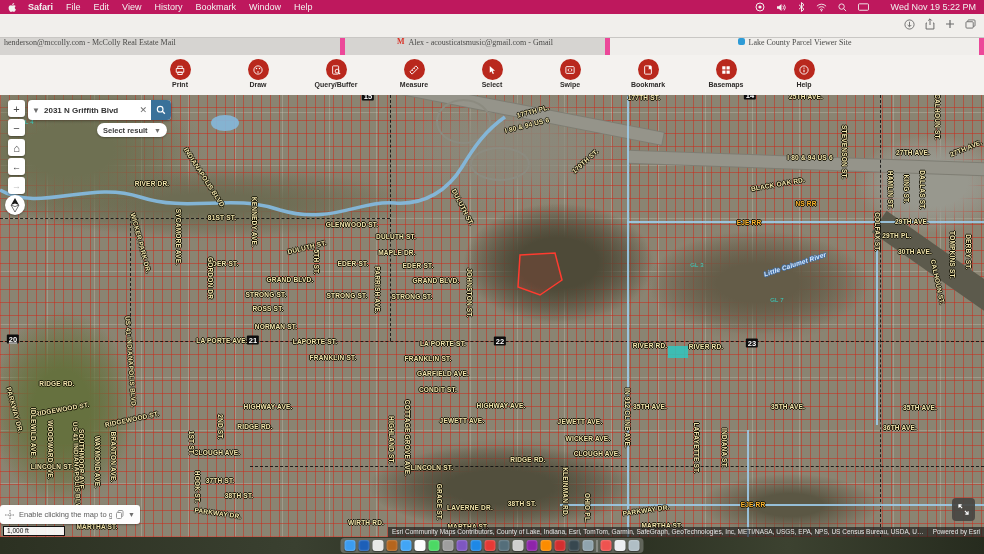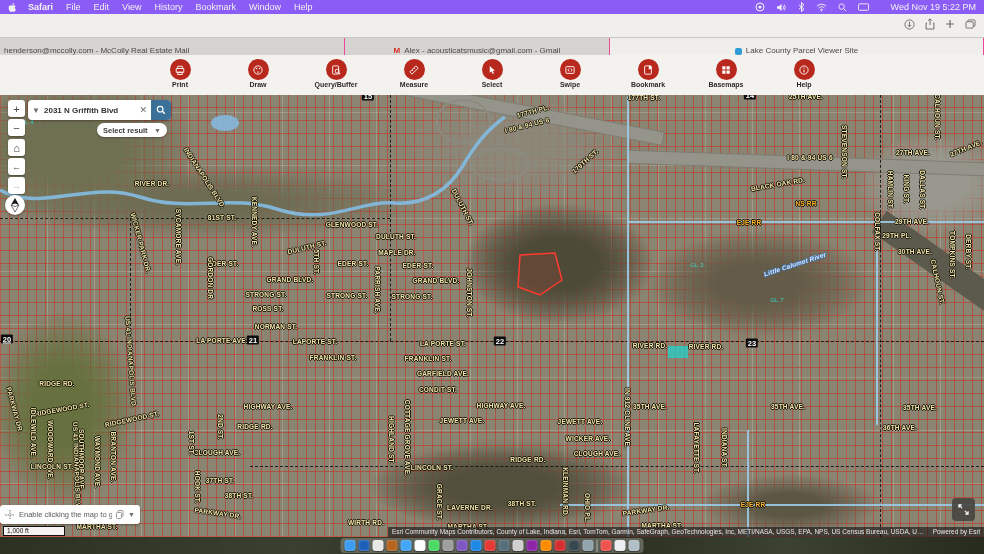--- a/index.html
+++ b/index.html
@@ -2,21 +2,21 @@
 <html><head>
 <meta charset="utf-8">
 <style>
   * { margin:0; padding:0; box-sizing:border-box; }
   html,body { width:984px; height:554px; overflow:hidden; background:#20241b;
     font-family:"Liberation Sans", sans-serif; -webkit-font-smoothing:antialiased; }
   #screen { position:relative; width:984px; height:554px; }
 
   
   #menubar { position:absolute; left:0; top:0; width:984px; height:14px;
-    background:#8b5cf6; display:flex; align-items:center; color:#f2f2f0;
+    background:#be185d; display:flex; align-items:center; color:#f2f2f0;
     font-size:9px; padding:0 8px; z-index:40; }
   #menubar .apple { width:10px; height:10px; margin-right:10px; display:flex; align-items:center; }
   #menu-left { display:flex; gap:13px; }
   #menu-left .menu-item { cursor:default; }
   #menu-left .menu-item.app { font-weight:bold; }
   #menu-right { margin-left:auto; display:flex; align-items:center; gap:11px; }
   #menu-right svg { display:block; }
   .siri-orb { width:9px; height:9px; border-radius:50%;
     background:radial-gradient(circle at 35% 35%, #7fd4f5, #b96ee8 55%, #e8578a); }
   #clock { font-size:9px; }
@@ -29,23 +29,23 @@
     padding:0 6px; color:#3a3a3a; font-size:9px; }
   #urlpill .shield { margin-right:4px; display:flex; }
   #urlpill .url { flex:1; text-align:center; color:#333; }
   #urlpill .refresh { display:flex; }
   #navicons { position:absolute; right:8px; top:4px; display:flex; gap:10px; align-items:center; }
   #navicons span { display:flex; }
 
   
   #tabbar { position:absolute; left:0; top:38px; width:984px; height:17px;
     display:flex; background:#cfcdca; z-index:38; }
-  .tab { height:17px; border-right:1px solid #ec4899; display:flex; align-items:flex-end;
+  .tab { height:17px; border-right:5px solid #ec4899; display:flex; align-items:flex-start;
     justify-content:center; gap:4px; font-size:8px; color:#4a4a48; background:#d6d4d1;
-    overflow:hidden; white-space:nowrap; padding:0 4px; }
+    overflow:hidden; white-space:nowrap; padding:0 4px;font-family:Liberation Serif, serif; }
   .tab.first { justify-content:flex-start; }
   .tab.active { background:#f0eeeb; }
   .gmail-m { color:#d93025; font-weight:bold; font-size:8px; line-height:1; }
   .site-dot { width:7px; height:7px; border-radius:2px; background:#2e9bd6; display:inline-block; }
 
   
   #toolsbar { position:absolute; left:0; top:55px; width:984px; height:40px;
     background:#f4f2ef; display:flex; justify-content:center; align-items:flex-start;
     gap:26px; padding-top:4px; z-index:37; }
   .tool { display:flex; flex-direction:column; align-items:center; gap:1px;
@@ -488,21 +488,21 @@
         <div class="mlabel" style="left: 877px; top: 137px; transform: translate(-50%, -50%) rotate(90deg);">COLFAX ST.</div>
         <div class="mlabel" style="left: 912px; top: 126px; transform: translate(-50%, -50%) rotate(0deg);">29TH AVE.</div>
         <div class="mlabel" style="left: 897px; top: 140px; transform: translate(-50%, -50%) rotate(0deg);">29TH PL.</div>
         <div class="mlabel" style="left: 915px; top: 156px; transform: translate(-50%, -50%) rotate(0deg);">30TH AVE.</div>
         <div class="mlabel" style="left: 952px; top: 160px; transform: translate(-50%, -50%) rotate(90deg);">TOMPKINS ST.</div>
         <div class="mlabel" style="left: 968px; top: 157px; transform: translate(-50%, -50%) rotate(90deg);">DERBY ST.</div>
       </div>
     <div id="badges">
         <div class="sbadge" style="left: 368px; top: 1px; transform: translate(-50%, -50%);">15</div>
         <div class="sbadge" style="left: 750px; top: 0px; transform: translate(-50%, -50%);">14</div>
-        <div class="sbadge" style="left: 7px; top: 244px; transform: translate(-50%, -50%); text-decoration: underline;">20</div>
+        <div class="sbadge" style="left: 13px; top: 244px; transform: translate(-50%, -50%); text-decoration: underline;">20</div>
         <div class="sbadge" style="left: 253px; top: 245px; transform: translate(-50%, -50%);">21</div>
         <div class="sbadge" style="left: 500px; top: 246px; transform: translate(-50%, -50%);">22</div>
         <div class="sbadge" style="left: 752px; top: 248px; transform: translate(-50%, -50%);">23</div>
       </div>
 
     <div class="wbtn" style="left:8px;top:5px;">+</div>
     <div class="wbtn" style="left:8px;top:24px;">−</div>
     <div class="wbtn" style="left:8px;top:44px;">⌂</div>
     <div class="wbtn" style="left:8px;top:63px;font-size:9px;">←</div>
     <div class="wbtn dim" style="left:8px;top:82px;font-size:9px;">→</div>

